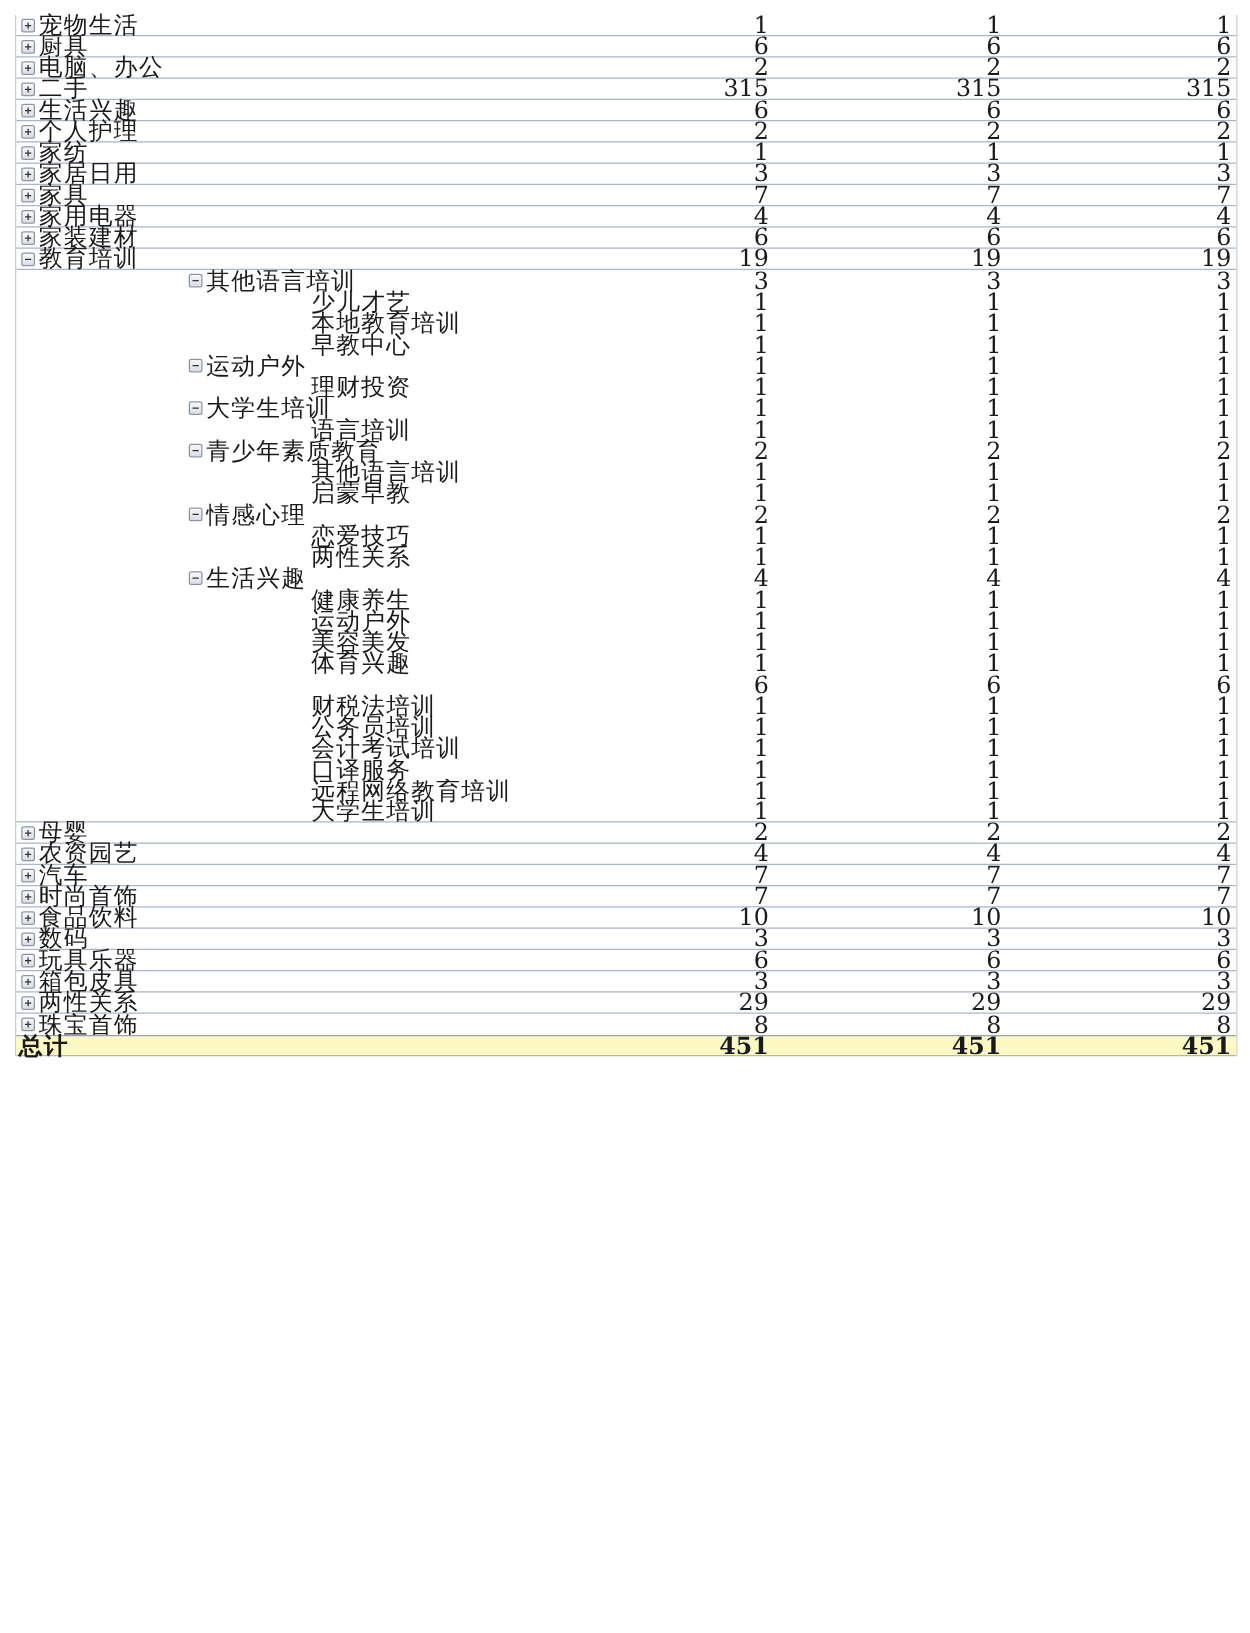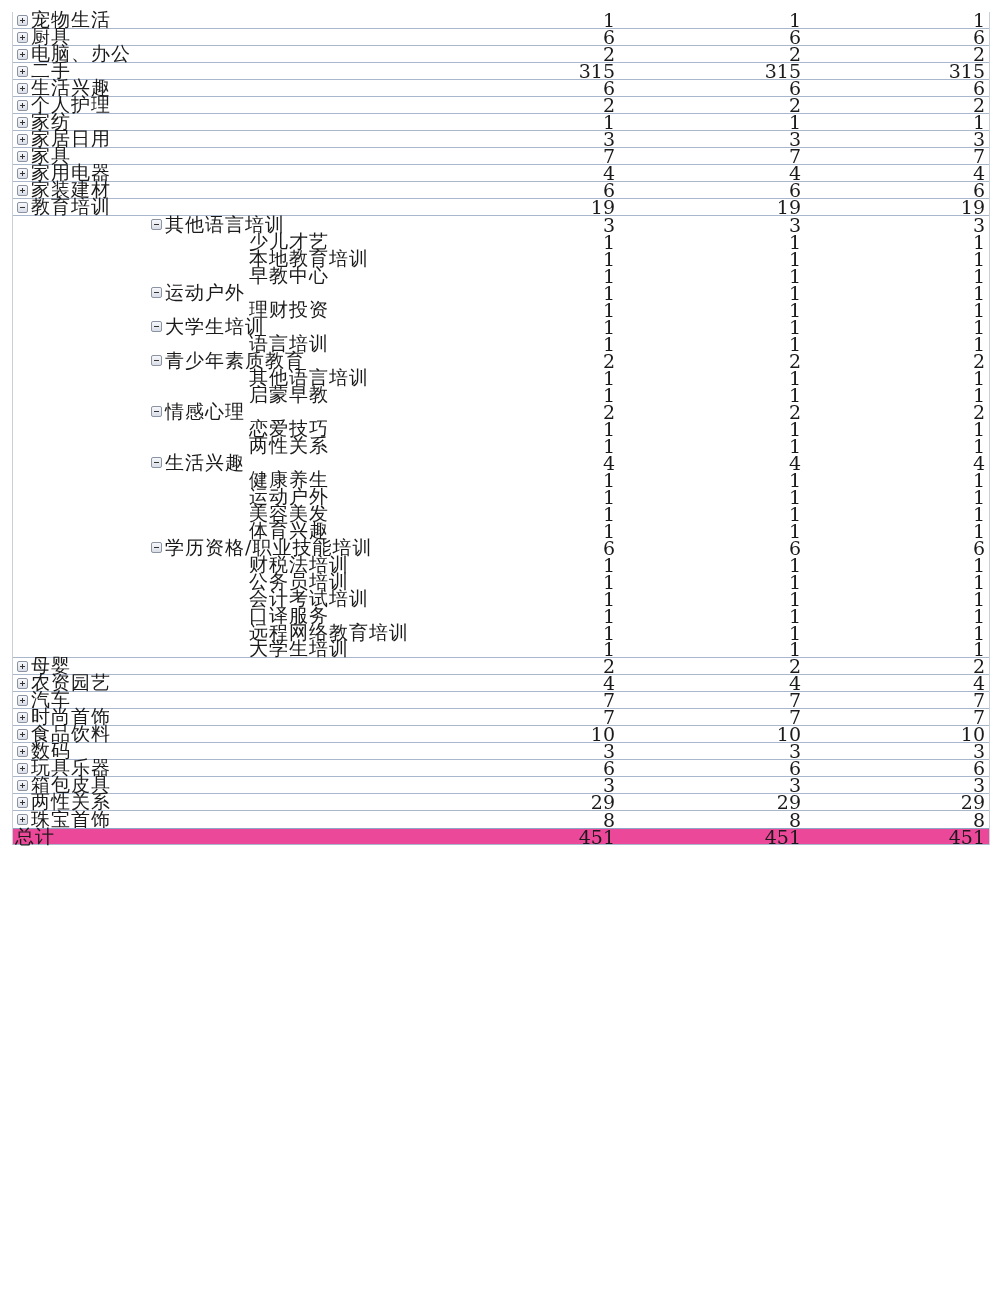--- a/index.html
+++ b/index.html
@@ -4,21 +4,21 @@
 <style>
   html, body { margin:0; padding:0; background:#ffffff; }
   body { width:1000px; height:1306px; position:relative; overflow:hidden;
          font-family:"DejaVu Serif","Liberation Serif",serif; color:#1a1a1a; }
   .pivot { position:absolute; left:12px; top:12px; width:976px;
            border-left:1px solid #c9cfd9; border-right:1px solid #c9cfd9; }
   .row { position:relative; height:17px; box-sizing:border-box; display:flex; align-items:center; }
   .row.top { border-bottom:1.5px solid #a9b6cc; }
   .row.child { border-bottom:none; }
   .row.header { background:#dbe4f1; height:25px; border-bottom:1.5px solid #a9b6cc; }
-  .row.total { background:#ec4899; border-top:1.5px solid #8fa3c4; border-bottom:1.5px solid #a9b6cc; font-weight:normal;padding-left:38px; }
+  .row.total { background:#fef9c3; border-top:1.5px solid #8fa3c4; border-bottom:1.5px solid #a9b6cc; font-weight:bold;padding-left:38px; }
   .lbl { position:absolute; top:0; height:100%; display:flex; align-items:center; font-size:19px; white-space:nowrap; letter-spacing:1px; }
   .lvl1 { left:2px; }
   .lvl2 { left:136px; }
   .lvl3 { left:236px; }
   .num { position:absolute; top:0; height:100%; display:flex; align-items:center; justify-content:flex-end; font-size:19px; }
   .c1 { right:374px; }
   .c2 { right:188px; }
   .c3 { right:4px; }
   .tog { display:inline-block; width:11px; height:11px; border:1px solid #8b93a3; border-radius:2px;
          background:linear-gradient(#f7f8fb,#d9dde6); position:relative; margin-right:3px; margin-left:2px; box-sizing:border-box; }
@@ -293,24 +293,20 @@
       </div>
       <div class="row child">
         <div class="lbl lvl3">
           <span>体育兴趣</span>
         </div>
         <div class="num c1">1</div>
         <div class="num c2">1</div>
         <div class="num c3">1</div>
       </div>
       <div class="row child">
-        <div class="lbl lvl2">
-          <span class="tog minus"></span>
-          <span>学历资格/职业技能培训</span>
-        </div>
         <div class="num c1">6</div>
         <div class="num c2">6</div>
         <div class="num c3">6</div>
       </div>
       <div class="row child">
         <div class="lbl lvl3">
           <span>财税法培训</span>
         </div>
         <div class="num c1">1</div>
         <div class="num c2">1</div>

